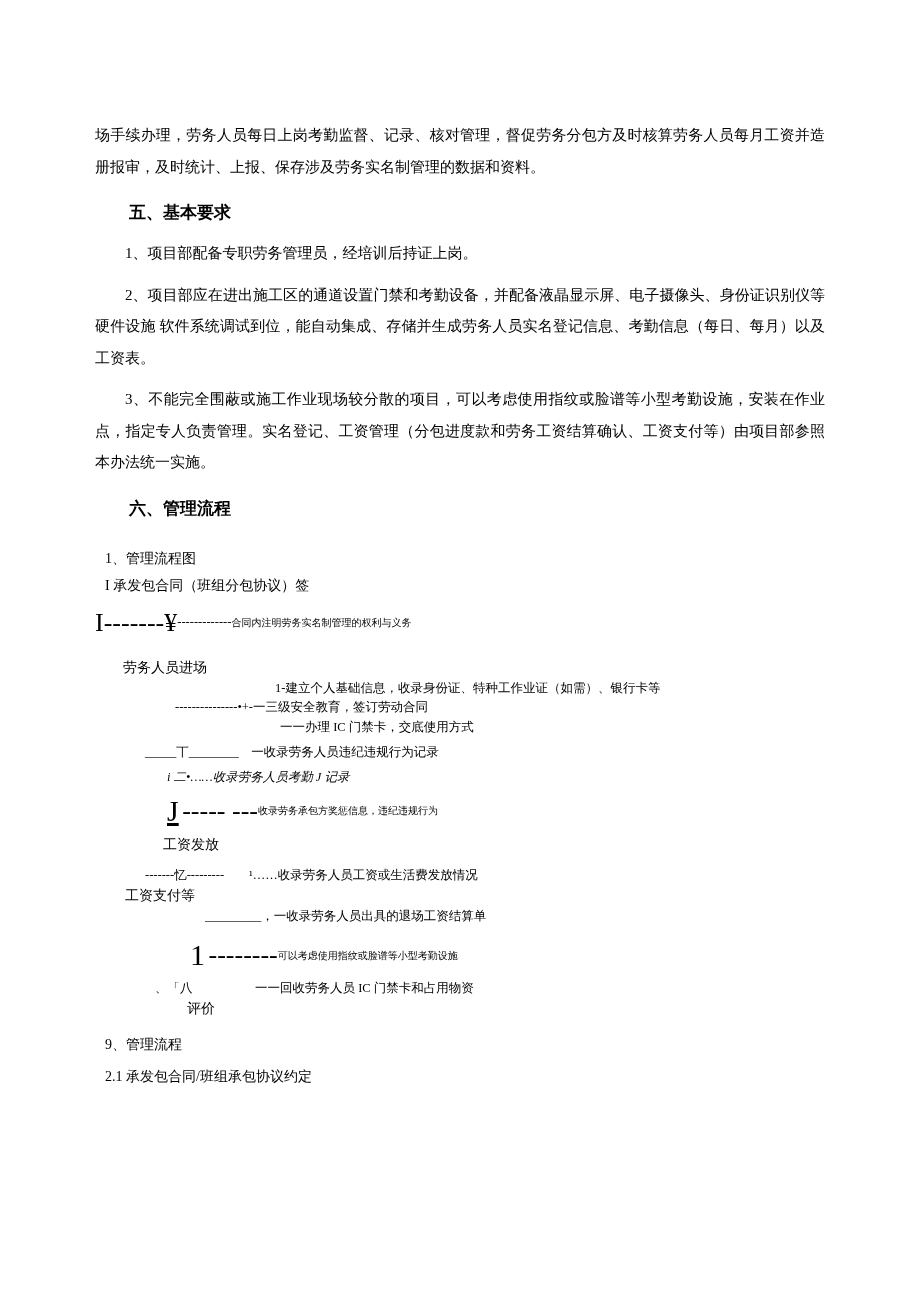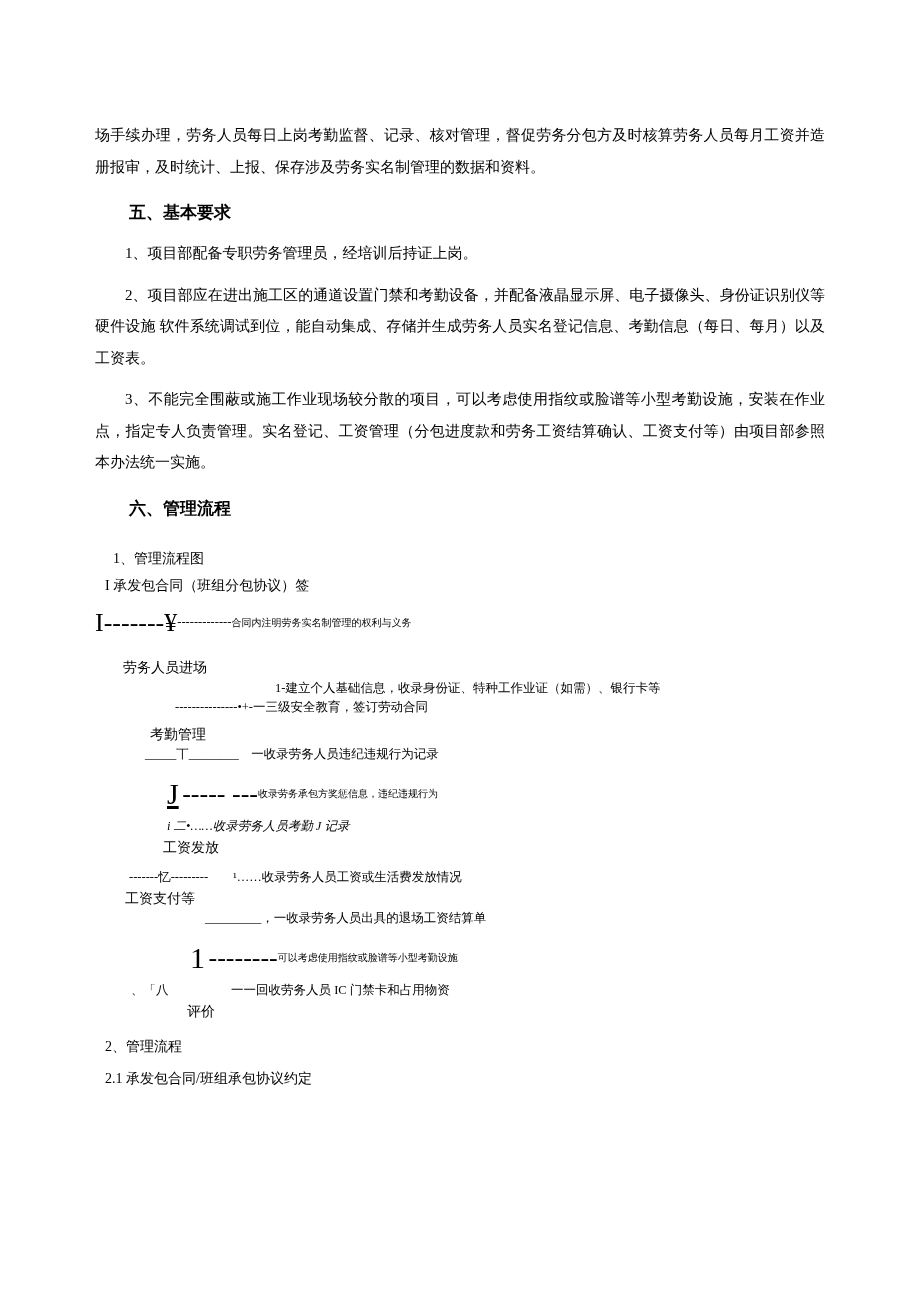--- a/index.html
+++ b/index.html
@@ -82,66 +82,66 @@
   <p class="para indent">1、项目部配备专职劳务管理员，经培训后持证上岗。</p>
 
   <p class="para"><span style="margin-left:2em">2、项目部应在进出施工区的通道设置门禁和考勤设备，并配备液晶显示屏、电子摄像头、身份证识别仪等硬件设施 软件系统调试到位，能自动集成、存储并生成劳务人员实名登记信息、考勤信息（每日、每月）以及工资表。</span></p>
 
   <p class="para"><span style="margin-left:2em">3、不能完全围蔽或施工作业现场较分散的项目，可以考虑使用指纹或脸谱等小型考勤设施，安装在作业点，指定专人负责管理。实名登记、工资管理（分包进度款和劳务工资结算确认、工资支付等）由项目部参照本办法统一实施。</span></p>
 
   <h2 class="section-heading">六、管理流程</h2>
 
   <div class="flow-area">
 
-    <p class="flow-line" style="margin-left:18px">1、管理流程图</p>
+    <p class="flow-line" style="margin-left:10px">1、管理流程图</p>
     <div class="spacer6"></div>
 
     <p class="flow-line" style="margin-left:10px">I 承发包合同（班组分包协议）签</p>
     <div class="spacer6"></div>
 
     <p class="flow-line">
       <span class="big-glyph">I</span><span class="big-glyph">-------</span><span class="big-glyph">¥</span><span class="small">-------------</span><span class="flow-right">合同内注明劳务实名制管理的权利与义务</span>
     </p>
     <div class="spacer14"></div>
 
     <p class="flow-line" style="margin-left:28px">劳务人员进场</p>
     <p class="flow-line small" style="margin-left:180px">1-建立个人基础信息，收录身份证、特种工作业证（如需）、银行卡等</p>
     <p class="flow-line small" style="margin-left:80px">
       <span>---------------•+-</span><span>一三级安全教育，签订劳动合同</span>
     </p>
+    <p class="flow-line small" style="margin-left:185px">一一办理 IC 门禁卡，交底使用方式</p>
     <div class="spacer6"></div>
 
-    <p class="flow-line" style="margin-left:55px">考勤管理</p>
     <p class="flow-line small" style="margin-left:50px">
       <span>_____丅________</span>&nbsp;&nbsp;&nbsp;&nbsp;<span>一收录劳务人员违纪违规行为记录</span>
     </p>
     <div class="spacer6"></div>
+    <p class="flow-line small" style="margin-left:72px;font-style:italic">i 二•……收录劳务人员考勤 J 记录</p>
     <p class="flow-line" style="margin-left:72px">
       <span class="big-j">J</span>&nbsp;<span class="big-glyph">----- ---</span><span class="flow-right">收录劳务承包方奖惩信息，违纪违规行为</span>
     </p>
-    <p class="flow-line small" style="margin-left:72px;font-style:italic">i 二•……收录劳务人员考勤 J 记录</p>
 
     <p class="flow-line" style="margin-left:68px">工资发放</p>
     <div class="spacer10"></div>
-    <p class="flow-line small" style="margin-left:34px">
+    <p class="flow-line small" style="margin-left:50px">
       <span>-------忆---------</span>&nbsp;&nbsp;&nbsp;&nbsp;&nbsp;&nbsp;&nbsp;&nbsp;<span>¹……收录劳务人员工资或生活费发放情况</span>
     </p>
 
     <p class="flow-line" style="margin-left:30px">工资支付等</p>
     <p class="flow-line small" style="margin-left:110px">
       <span>_________</span><span>，一收录劳务人员出具的退场工资结算单</span>
     </p>
     <div class="spacer6"></div>
     <p class="flow-line" style="margin-left:95px">
       <span class="big-1">1</span>&nbsp;<span class="big-glyph">--------</span><span class="flow-right">可以考虑使用指纹或脸谱等小型考勤设施</span>
     </p>
-    <p class="flow-line small" style="margin-left:36px">
+    <p class="flow-line small" style="margin-left:60px">
       <span>、「八</span>&nbsp;&nbsp;&nbsp;&nbsp;&nbsp;&nbsp;&nbsp;&nbsp;&nbsp;&nbsp;&nbsp;&nbsp;&nbsp;&nbsp;&nbsp;&nbsp;&nbsp;&nbsp;&nbsp;&nbsp;<span>一一回收劳务人员 IC 门禁卡和占用物资</span>
     </p>
     <p class="flow-line" style="margin-left:92px">评价</p>
 
     <div class="spacer14"></div>
-    <p class="flow-line" style="margin-left:10px">2、管理流程</p>
+    <p class="flow-line" style="margin-left:10px">9、管理流程</p>
     <div class="spacer10"></div>
     <p class="flow-line" style="margin-left:10px">2.1 承发包合同/班组承包协议约定</p>
   </div>
 
 </div>
 
 </body></html>

